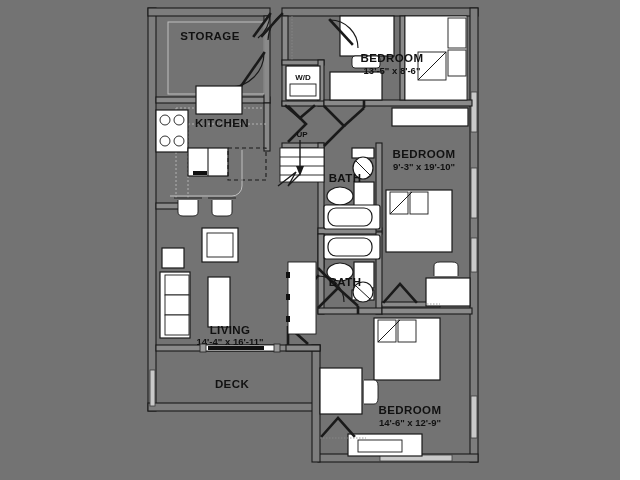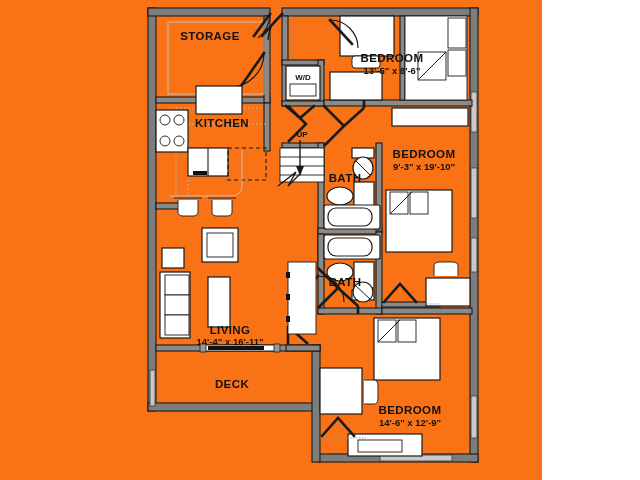--- a/index.html
+++ b/index.html
@@ -6,23 +6,23 @@
     margin: 0;
     padding: 0;
     background: #ffffff;
     width: 640px;
     height: 480px;
     overflow: hidden;
     font-family: "Liberation Sans", sans-serif;
   }
   #plan-root {
     position: relative;
-    width: 542px;
+    width: 620px;
     height: 480px;
-    background: #f97316;
+    background: #737373;
   }
   svg.floorplan {
     display: block;
     width: 640px;
     height: 480px;
   }
   .wall-ext { fill: #7d7d7d; stroke: #1a1a1a; stroke-width: 1.1; }
   .wall-int { fill: #8a8a8a; stroke: #1a1a1a; stroke-width: 1.1; }
   .wall-thin { fill: #9a9a9a; stroke: #2a2a2a; stroke-width: 0.9; }
   .window { fill: #c9c9c9; stroke: #3a3a3a; stroke-width: 0.8; }

